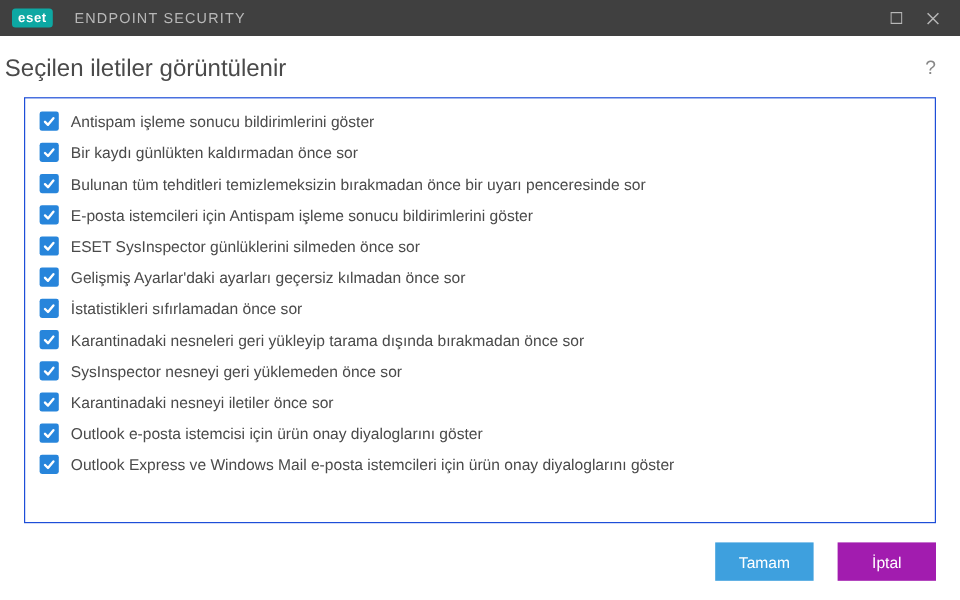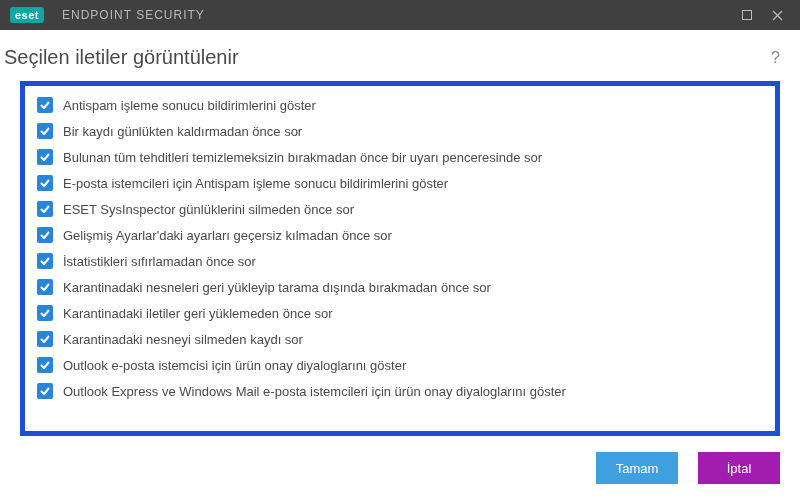--- a/index.html
+++ b/index.html
@@ -63,21 +63,21 @@
       font-weight: 400;
       flex: 1;
     }
     .help-icon {
       color: #888;
       font-size: 16px;
       cursor: pointer;
     }
     .list-wrapper {
       margin: 0 20px;
-      border: 5px solid #1d4ed8;
+      border: 1px solid #1d4ed8;
       flex: 1;
       overflow-y: auto;
       padding: 6px 0;
     }
     .list-wrapper::-webkit-scrollbar { width: 8px; }
     .list-wrapper::-webkit-scrollbar-track { background: #f6f6f6; }
     .list-wrapper::-webkit-scrollbar-thumb { background: #d6d6d6; border-radius: 4px; }
     .list-item {
       display: flex;
       align-items: center;
@@ -208,29 +208,29 @@
         </svg>
       </div>
       <span>Karantinadaki nesneleri geri yükleyip tarama dışında bırakmadan önce sor</span>
     </div>
     <div class="list-item">
       <div class="checkbox">
         <svg width="12" height="12" viewBox="0 0 12 12" fill="none" stroke="#fff" stroke-width="2" stroke-linecap="round" stroke-linejoin="round">
           <polyline points="2.5,6.5 5,9 9.5,3.5"></polyline>
         </svg>
       </div>
-      <span>Karantinadaki iletiler geri yüklemeden önce sor</span>
-    </div>
-    <div class="list-item">
-      <div class="checkbox">
-        <svg width="12" height="12" viewBox="0 0 12 12" fill="none" stroke="#fff" stroke-width="2" stroke-linecap="round" stroke-linejoin="round">
-          <polyline points="2.5,6.5 5,9 9.5,3.5"></polyline>
-        </svg>
-      </div>
-      <span>Karantinadaki nesneyi silmeden kaydı sor</span>
+      <span>SysInspector nesneyi geri yüklemeden önce sor</span>
+    </div>
+    <div class="list-item">
+      <div class="checkbox">
+        <svg width="12" height="12" viewBox="0 0 12 12" fill="none" stroke="#fff" stroke-width="2" stroke-linecap="round" stroke-linejoin="round">
+          <polyline points="2.5,6.5 5,9 9.5,3.5"></polyline>
+        </svg>
+      </div>
+      <span>Karantinadaki nesneyi iletiler önce sor</span>
     </div>
     <div class="list-item">
       <div class="checkbox">
         <svg width="12" height="12" viewBox="0 0 12 12" fill="none" stroke="#fff" stroke-width="2" stroke-linecap="round" stroke-linejoin="round">
           <polyline points="2.5,6.5 5,9 9.5,3.5"></polyline>
         </svg>
       </div>
       <span>Outlook e-posta istemcisi için ürün onay diyaloglarını göster</span>
     </div>
     <div class="list-item">

